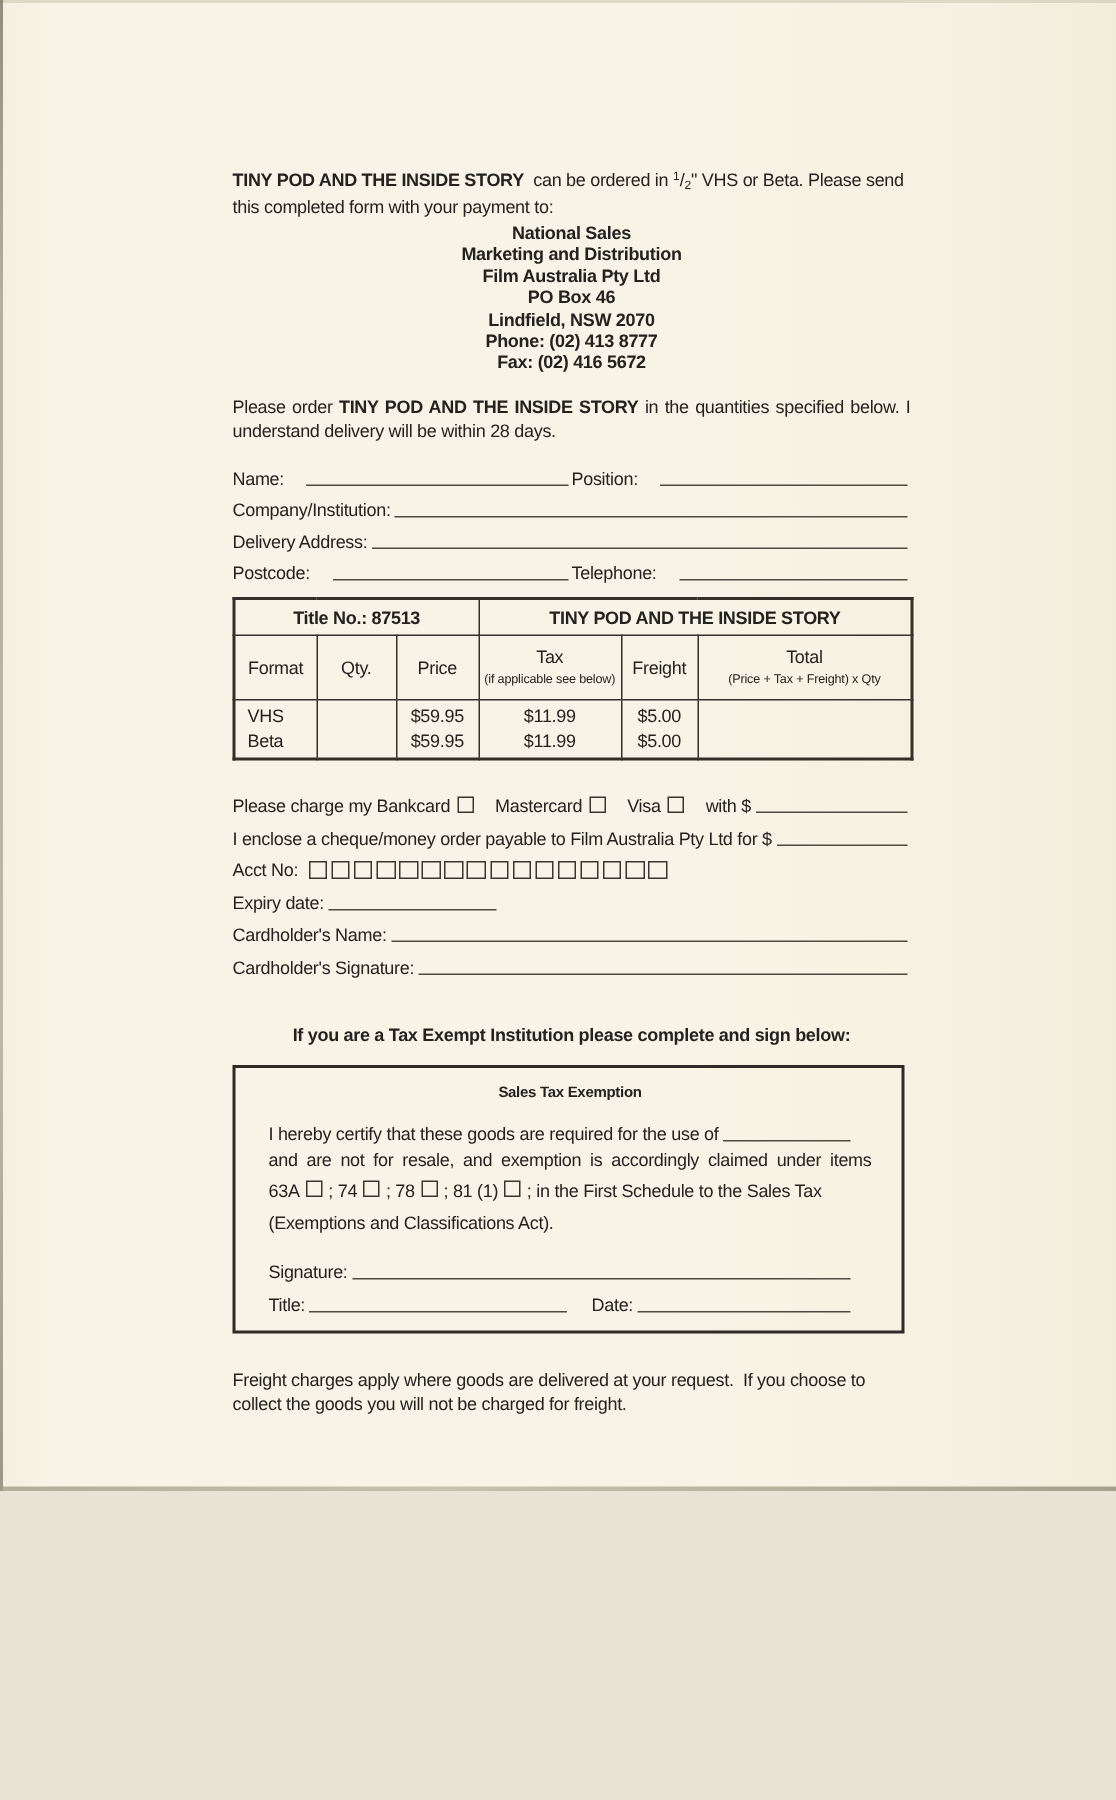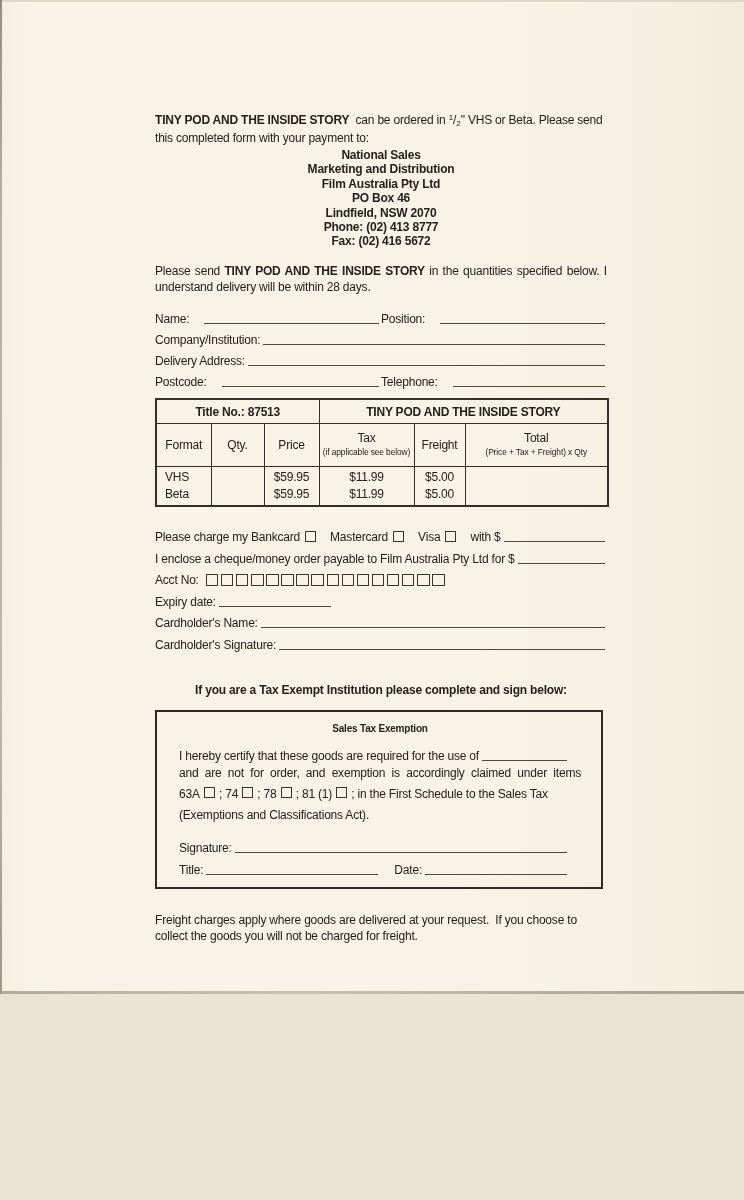--- a/index.html
+++ b/index.html
@@ -94,21 +94,21 @@
     <div class="addr">
       <div>National Sales</div>
       <div>Marketing and Distribution</div>
       <div>Film Australia Pty Ltd</div>
       <div>PO Box 46</div>
       <div>Lindfield, NSW 2070</div>
       <div>Phone: (02) 413 8777</div>
       <div>Fax: (02) 416 5672</div>
     </div>
 
-    <p class="intro2"><span>Please send</span>
+    <p class="intro2"><span>Please order</span>
       <b>TINY POD AND THE INSIDE STORY</b>
       <span>in the quantities specified below. I understand delivery will be within 28 days.</span></p>
 
     <div class="fields">
       <div class="frow">
         <div class="half">
           <span>Name:</span>
           <span class="fill"></span>
         </div>
         <div class="half">
@@ -238,21 +238,21 @@
     </div>
 
     <p class="tax-heading">If you are a Tax Exempt Institution please complete and sign below:</p>
 
     <div class="tax-box">
       <div class="box-title">Sales Tax Exemption</div>
       <div class="tb-row">
         <span>I hereby certify that these goods are required for the use of</span>
         <span class="fill" style="margin-right:14px;"></span>
       </div>
-      <div class="tb-just">and are not for order, and exemption is accordingly claimed under items</div>
+      <div class="tb-just">and are not for resale, and exemption is accordingly claimed under items</div>
       <div class="tb-items"><span>63A</span><span class="cb"></span> <span>;</span> <span>74</span><span class="cb"></span> <span>;</span> <span>78</span><span class="cb"></span> <span>;</span> <span>81 (1)</span><span class="cb"></span> <span>;</span> <span>in the First Schedule to the Sales Tax (Exemptions and Classifications Act).</span></div>
       <div class="tb-spacer"></div>
       <div class="tb-row" style="height:22px;">
         <span>Signature:</span>
         <span class="fill" style="margin-right:14px;"></span>
       </div>
       <div class="tb-row" style="height:22px;">
         <span>Title:</span>
         <span class="fill fixed" style="width:172px;"></span>
         <span style="margin-left:14px;">Date:</span>

